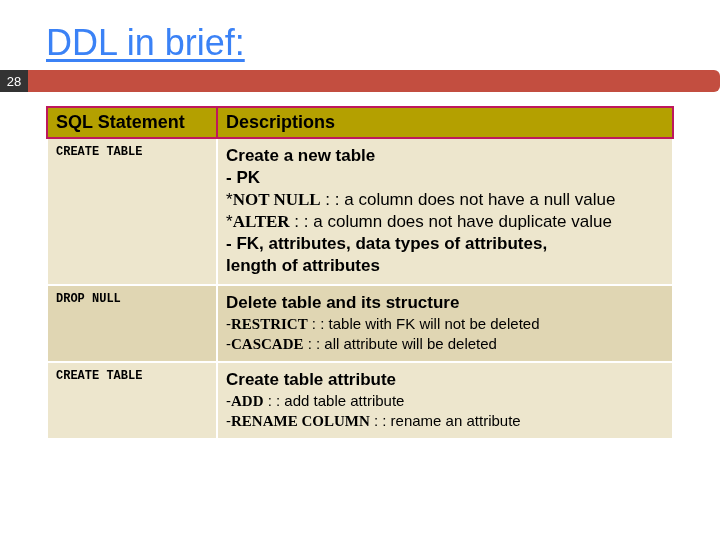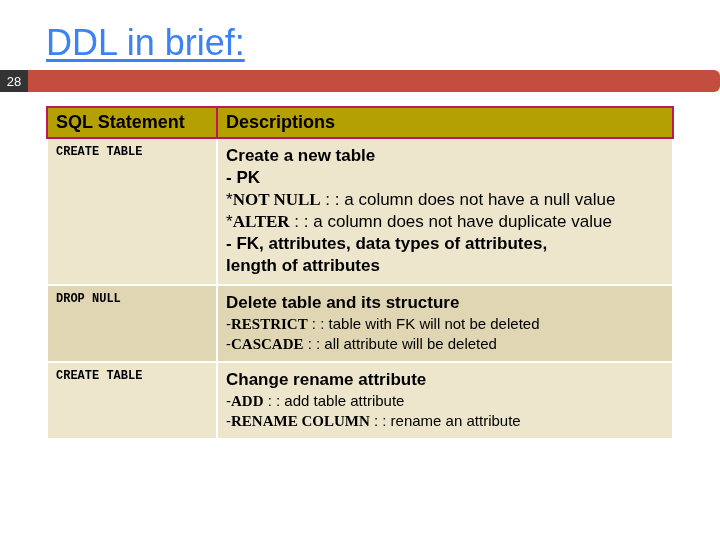--- a/index.html
+++ b/index.html
@@ -57,21 +57,21 @@
         <td>
           <div class="b">Delete table and its structure</div>
           <div class="sub"><span>-</span><span class="mono">RESTRICT</span><span> : : table with FK will not be deleted</span></div>
           <div class="sub"><span>-</span><span class="mono">CASCADE</span><span> : : all attribute will be deleted</span></div>
         </td>
       </tr>
 
       <tr>
         <td class="cmd">CREATE TABLE</td>
         <td>
-          <div class="b">Change rename attribute</div>
+          <div class="b">Create table attribute</div>
           <div class="sub"><span>-</span><span class="mono">ADD</span><span> : : add table attribute</span></div>
           <div class="sub"><span>-</span><span class="mono">RENAME COLUMN</span><span> : : rename an attribute</span></div>
         </td>
       </tr>
 
     </tbody>
       </table>
   </div>
 </div>
 

